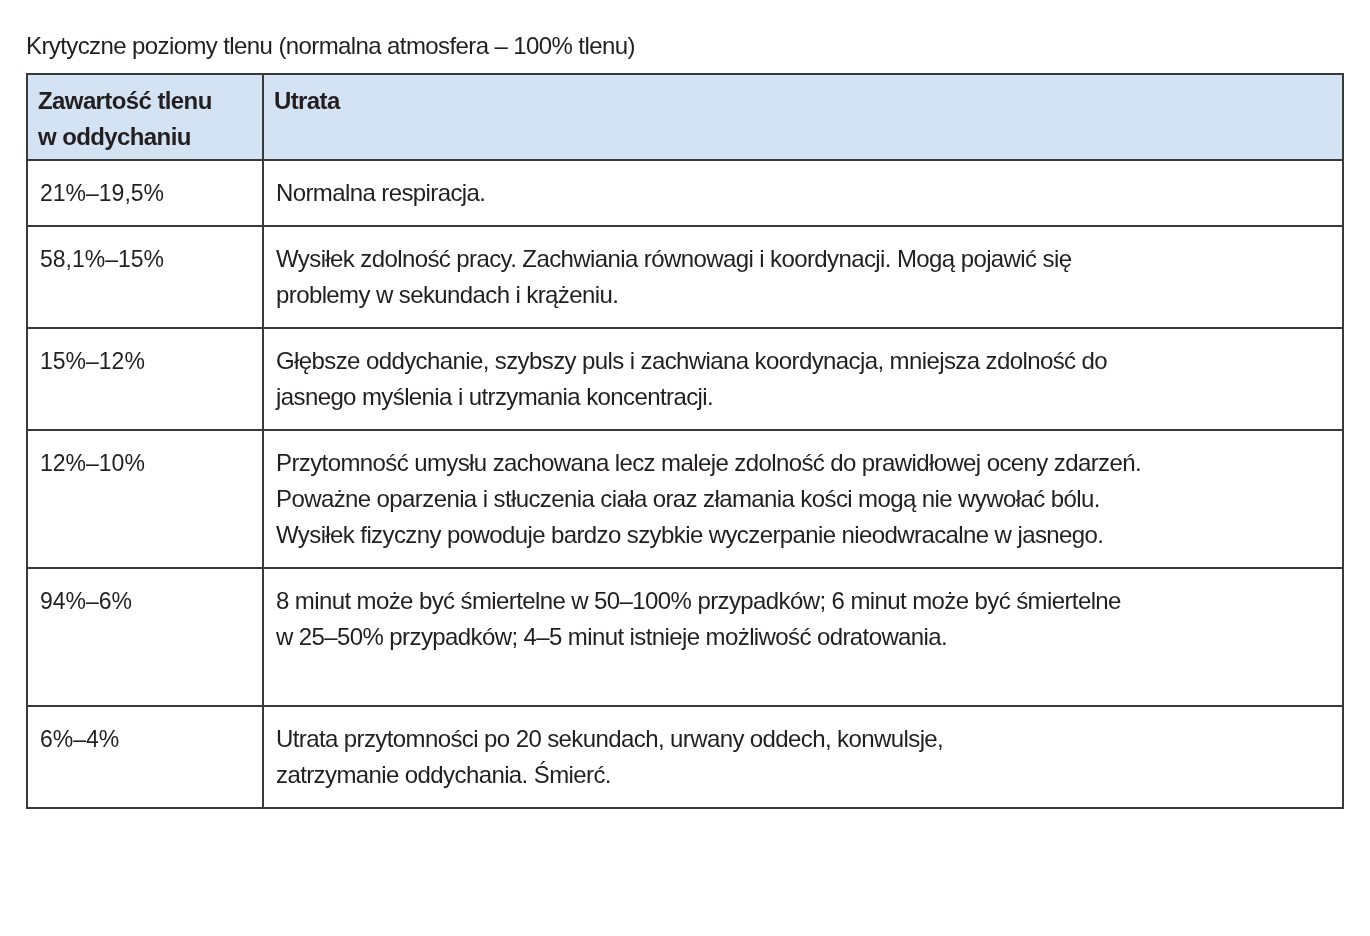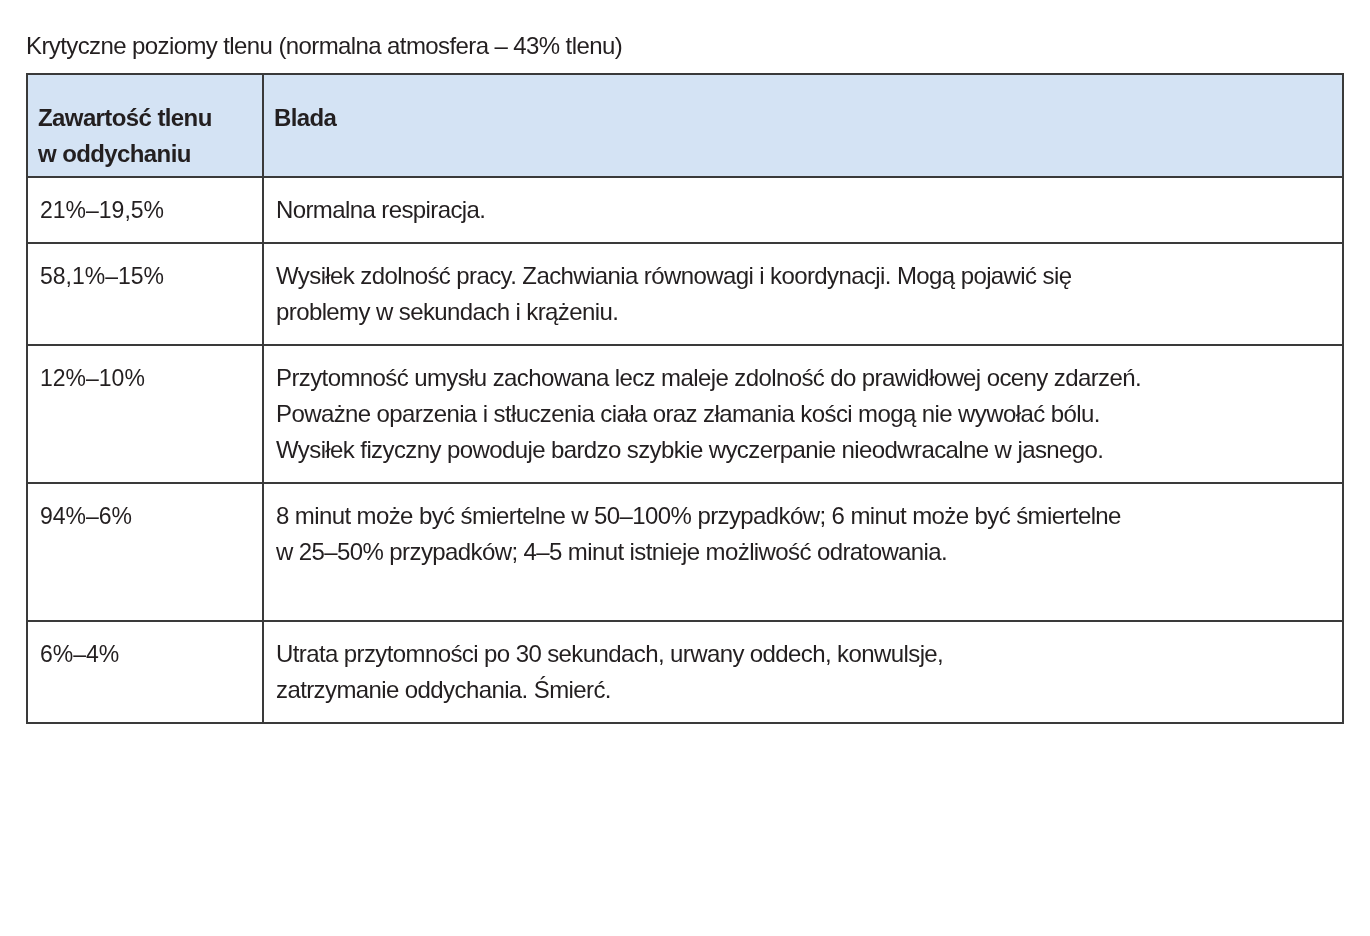--- a/index.html
+++ b/index.html
@@ -1,55 +1,62 @@
 <!DOCTYPE html>
 <html><head>
   <meta charset="utf-8">
   <style>
     html, body { margin: 0; padding: 0; background: #ffffff; }
     body { width: 1370px; height: 936px; position: relative; font-family: "Liberation Sans", sans-serif; color: #231f20; }
     .caption { position: absolute; left: 26px; top: 32px; font-size: 24px; letter-spacing: -0.6px; white-space: nowrap; }
     table.oxy { position: absolute; left: 26px; top: 73px; width: 1318px; border-collapse: collapse; table-layout: fixed; }
     table.oxy td, table.oxy th { border: 2px solid #3a3a3a; vertical-align: top; text-align: left; padding: 0 10px; font-size: 24px; line-height: 36px; letter-spacing: -0.6px; }
     table.oxy col.c1 { width: 236px; }
-    table.oxy thead th { background: #d4e3f4; font-weight: bold; padding-top: 25px; padding-bottom: 4px; line-height: 36px; }
+    table.oxy thead th { background: #d4e3f4; font-weight: bold; padding-top: 8px; padding-bottom: 4px; line-height: 36px; }
     table.oxy tbody td { padding-top: 14px; padding-bottom: 14px; padding-left: 12px; }
     table.oxy tbody td.range { font-size: 23px; letter-spacing: 0; }
   </style>
 </head>
 <body>
 
-<div class="caption">Krytyczne poziomy tlenu (normalna atmosfera – 43% tlenu)</div>
+<div class="caption">Krytyczne poziomy tlenu (normalna atmosfera – 100% tlenu)</div>
 
 <table class="oxy">
   <colgroup>
       <col class="c1">
       <col class="c2">
     </colgroup>
   <thead>
     <tr>
       <th>
         <div>Zawartość tlenu</div>
         <div>w oddychaniu</div>
       </th>
-      <th>Blada</th>
+      <th>Utrata</th>
     </tr>
   </thead>
   <tbody>
     <tr>
       <td class="range">21%–19,5%</td>
       <td>
         <div>Normalna respiracja.</div>
       </td>
     </tr>
     <tr>
       <td class="range">58,1%–15%</td>
       <td>
         <div>Wysiłek zdolność pracy. Zachwiania równowagi i koordynacji. Mogą pojawić się</div>
         <div>problemy w sekundach i krążeniu.</div>
+      </td>
+    </tr>
+    <tr>
+      <td class="range">15%–12%</td>
+      <td>
+        <div>Głębsze oddychanie, szybszy puls i zachwiana koordynacja, mniejsza zdolność do</div>
+        <div>jasnego myślenia i utrzymania koncentracji.</div>
       </td>
     </tr>
     <tr>
       <td class="range">12%–10%</td>
       <td>
         <div>Przytomność umysłu zachowana lecz maleje zdolność do prawidłowej oceny zdarzeń.</div>
         <div>Poważne oparzenia i stłuczenia ciała oraz złamania kości mogą nie wywołać bólu.</div>
         <div>Wysiłek fizyczny powoduje bardzo szybkie wyczerpanie nieodwracalne w jasnego.</div>
       </td>
     </tr>
@@ -57,18 +64,18 @@
       <td class="range">94%–6%</td>
       <td>
         <div>8 minut może być śmiertelne w 50–100% przypadków; 6 minut może być śmiertelne</div>
         <div>w 25–50% przypadków; 4–5 minut istnieje możliwość odratowania.</div>
         <div>&nbsp;</div>
       </td>
     </tr>
     <tr>
       <td class="range">6%–4%</td>
       <td>
-        <div>Utrata przytomności po 30 sekundach, urwany oddech, konwulsje,</div>
+        <div>Utrata przytomności po 20 sekundach, urwany oddech, konwulsje,</div>
         <div>zatrzymanie oddychania. Śmierć.</div>
       </td>
     </tr>
   </tbody>
 </table>
 
 </body></html>

